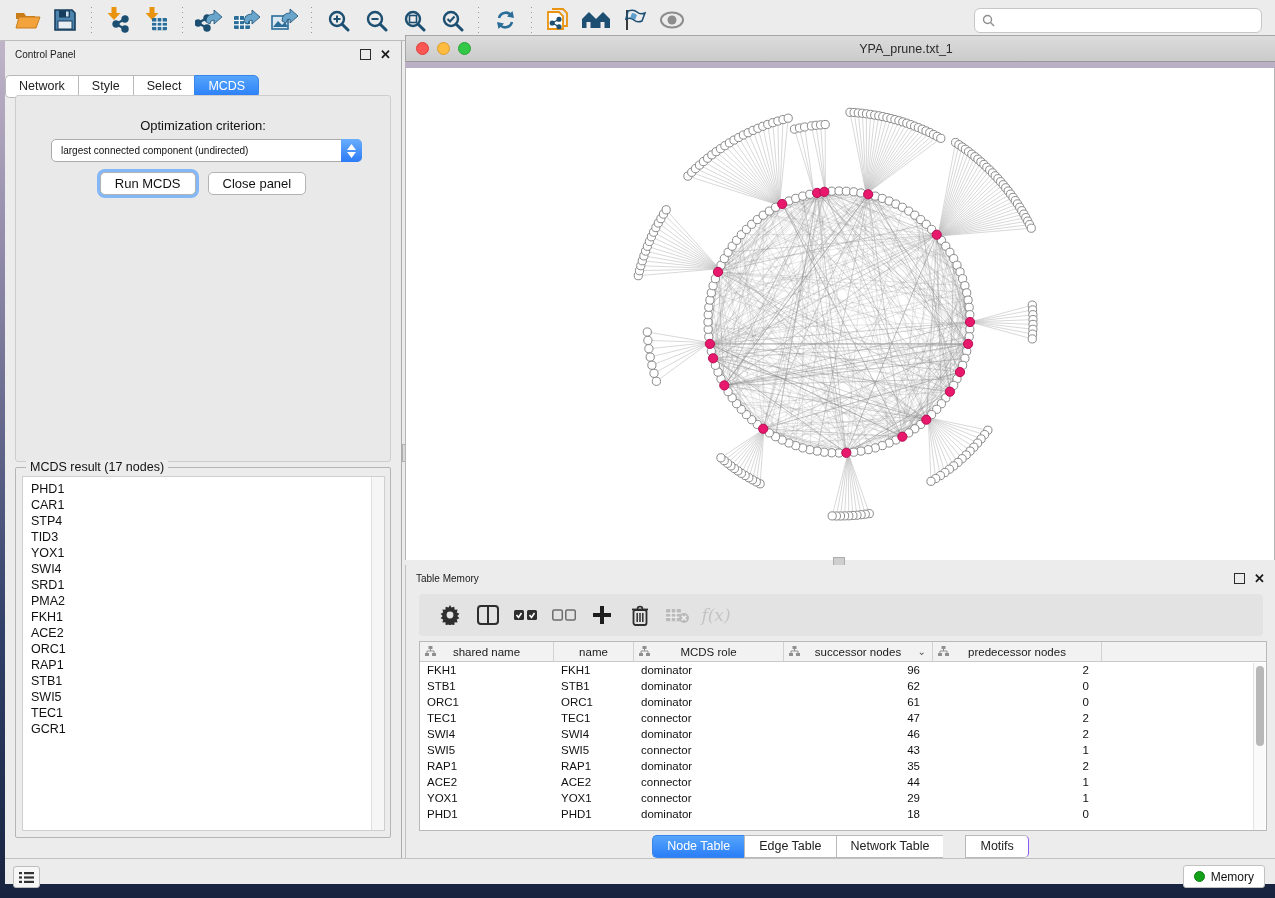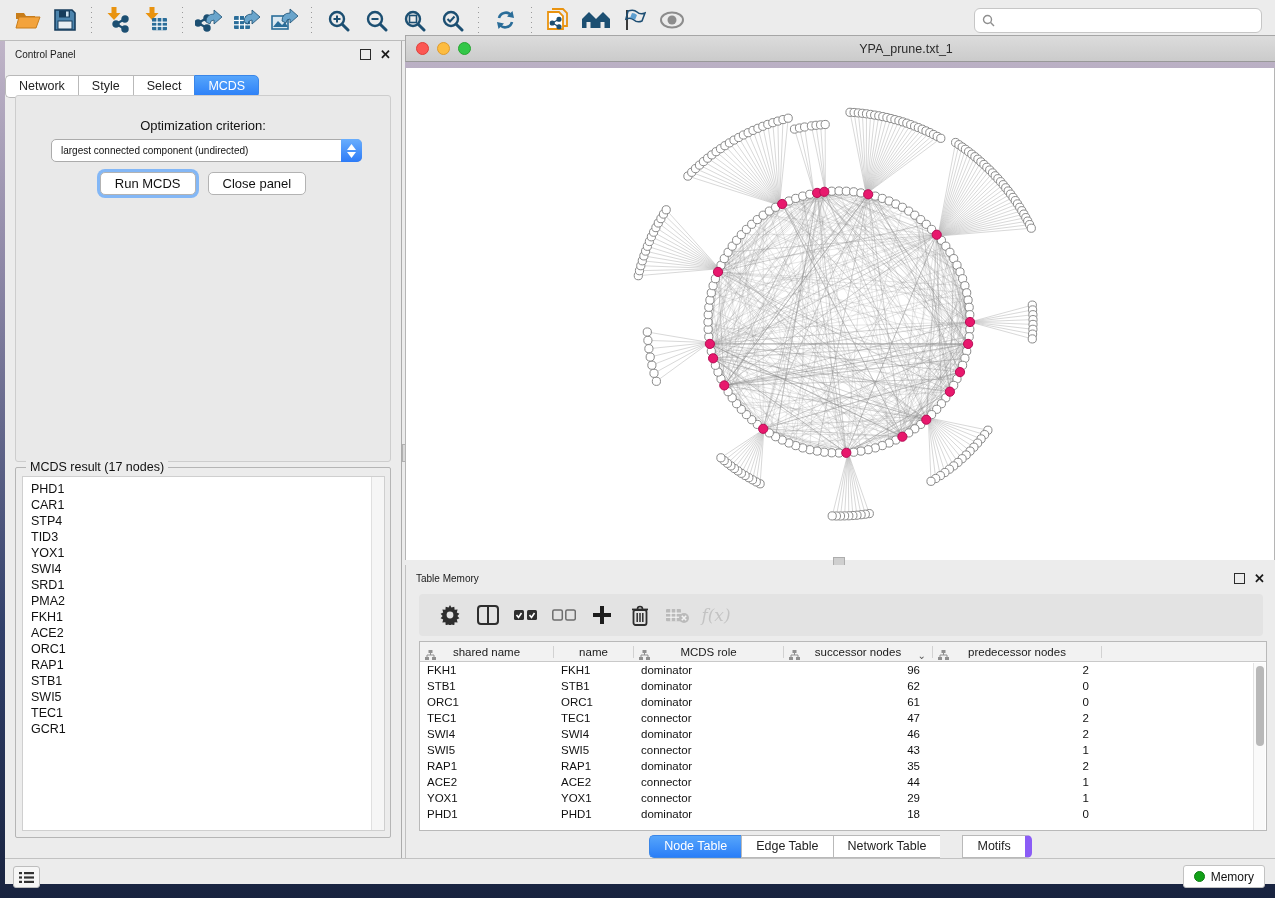--- a/index.html
+++ b/index.html
@@ -85,36 +85,36 @@
   
   .table-panel { left:405px; top:565px; width:870px; height:293px; background:#ececec;
                  border-left:1px solid #c0c0c0; }
   .tp-toolbar { position:absolute; left:13px; top:29px; width:844px; height:42px; background:#e3e3e3;
                 border-radius:4px; display:flex; align-items:center; padding-left:12px; gap:0; }
   .tp-btn { width:38px; height:34px; display:flex; align-items:center; justify-content:center; }
   .tp-btn.disabled { opacity:.55; }
   .fx { font-family:"DejaVu Serif", serif; font-style:italic; font-size:17px; color:#aaa; }
   .dtable { position:absolute; left:13px; top:76px; width:848px; height:190px; background:#fff;
             border:1px solid #b9b9b9; }
-  .thead { display:flex; height:20px; background:#f2f2f2; border-bottom:1px solid #c9c9c9;align-items:center; }
+  .thead { display:flex; height:20px; background:#f2f2f2; border-bottom:1px solid #c9c9c9; }
   .th { display:flex; align-items:center; justify-content:center; position:relative;
         border-right:1px solid #d2d2d2; font-size:11.5px; color:#1a1a1a; gap:4px; }
   .th .tree-ico { position:absolute; left:5px; top:4px; }
   .th .menu-chev { position:absolute; right:6px; top:4px; color:#555; font-size:10px; }
   .trow { display:flex; height:16px; align-items:center; }
   .td { font-size:11.5px; color:#111; white-space:nowrap; overflow:hidden; }
   .td.num { text-align:right; }
   .tbody-scroll { position:absolute; right:1px; top:21px; width:12px; height:167px; background:#fafafa;
                   border-left:1px solid #e3e3e3; }
   .tbody-thumb { position:absolute; left:2px; top:3px; width:8px; height:80px; background:#b8b8b8; border-radius:4px; }
   .bottom-tabs { position:absolute; left:0; top:270px; width:100%; display:flex; justify-content:center; }
   .btab { padding:3px 14px 4px; font-size:12.5px; background:#fff; border:1px solid #b9b9b9;
           border-right:none; color:#222; }
   .btab:first-child { border-radius:5px 0 0 5px; }
-  .btab:last-child { border-radius:0 5px 5px 0; border-right:7px solid #8b5cf6;margin-left:22px; }
+  .btab:last-child { border-radius:0 5px 5px 0; border-right:1px solid #8b5cf6;margin-left:22px; }
   .btab.active { background:linear-gradient(180deg,#56a5fb,#2a7ef8); color:#fff; border-color:#3a86e8; }
 
   
   .status-bar { left:5px; top:858px; width:1270px; height:26px; background:#ececec;
                 border-top:1px solid #c2c2c2; }
   .list-btn { position:absolute; left:8px; top:7px; width:27px; height:22px; background:#f6f6f6;
               border:1px solid #bdbdbd; border-radius:3px; display:flex; align-items:center; justify-content:center; }
   .memory-btn { position:absolute; right:10px; top:6px; height:23px; background:#fff;
                 border:1px solid #c2c2c2; border-radius:3px; display:flex; align-items:center;
                 gap:6px; padding:0 10px; font-size:12px; color:#111; }

